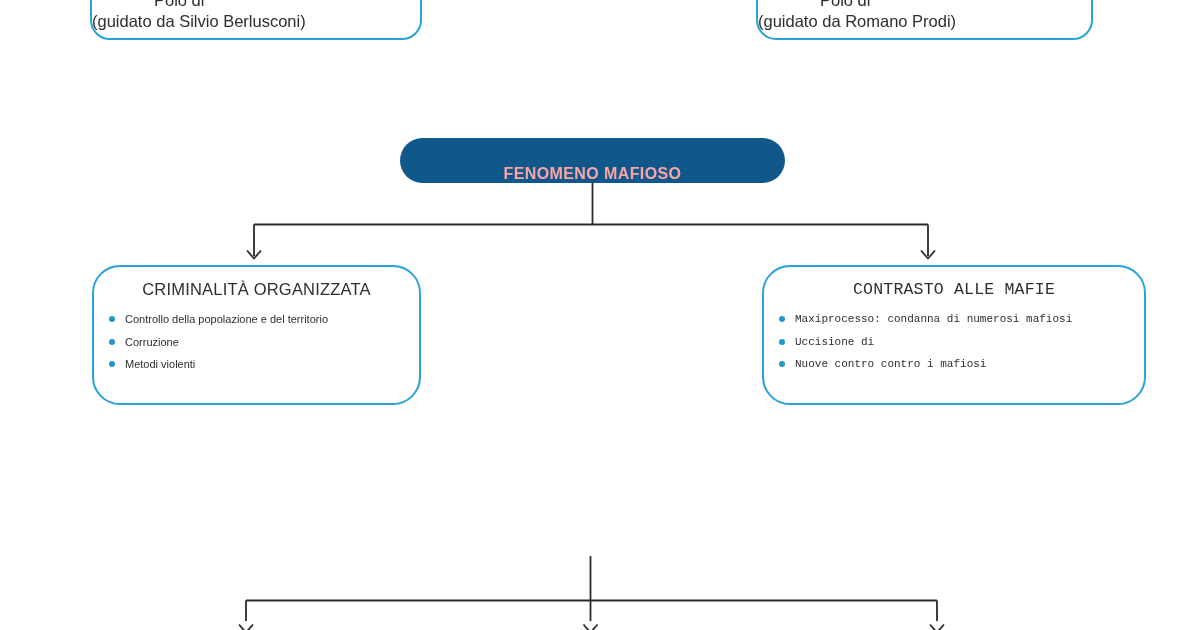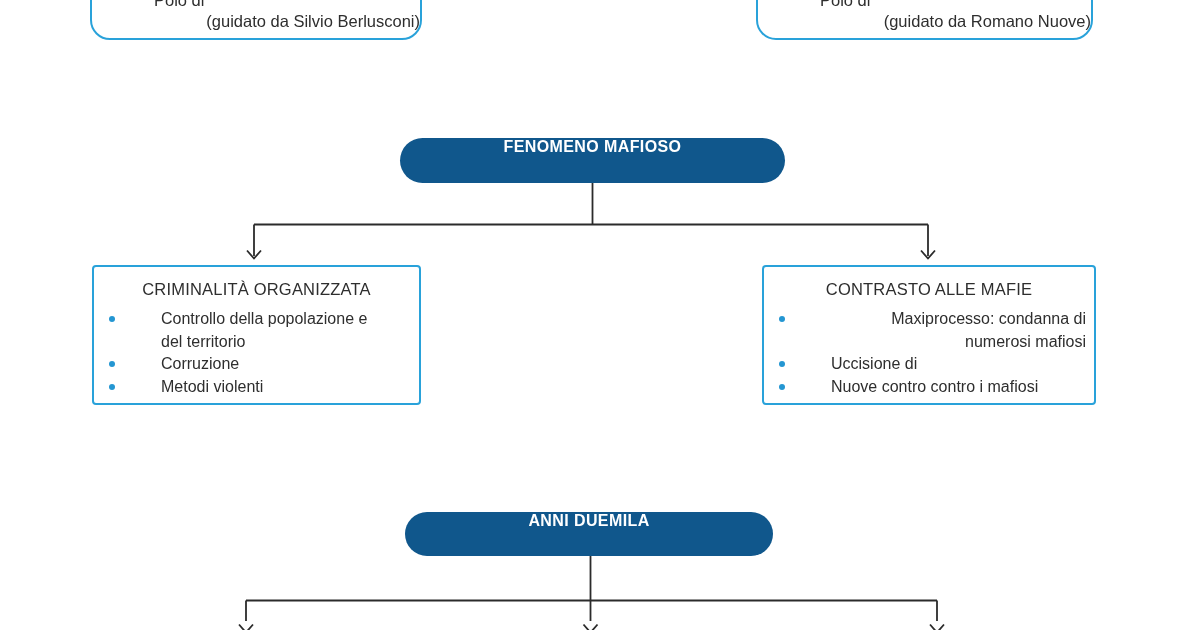--- a/index.html
+++ b/index.html
@@ -31,70 +31,69 @@
     display: flex;
     flex-direction: column;
     justify-content: flex-end;
     padding-bottom: 6px;
     color: #2E2E2E;
     font-size: 16.5px;
     line-height: 21px;
     background: #ffffff;
   }
   .top-box .l1 { text-align: left; padding-left: 62px; }
-  .top-box .l2 { text-align: right; }
+  .top-box .l2 { text-align: left; }
   #topLeftBox  { left: 90px;  width: 332px; }
   #topRightBox { left: 756px; width: 337px; }
 
   
   .pill {
     position: absolute;
     background: #10578C;
     border-radius: 23px;
     display: flex;
-    align-items: flex-start;
+    align-items: flex-end;
     justify-content: center;
-    color: #ffffff;
+    color: #fca5a5;
     font-weight: bold;
     font-size: 16px;
     letter-spacing: 0.4px;
   }
   #fenomenoNode { left: 400px; top: 138px; width: 385px; height: 45px; }
   #anniNode     { left: 405px; top: 512px; width: 368px; height: 44px; }
 
   
   .content-box {
     position: absolute;
     top: 265px;
     height: 140px;
     border: 2px solid #29A2DA;
-    border-radius: 4px;
+    border-radius: 28px;
     box-sizing: border-box;
     background: #ffffff;
     color: #2E2E2E;
   }
   #criminalitaBox { left: 92px;  width: 329px; }
-  #contrastoBox   { left: 762px; width: 334px; }
+  #contrastoBox   { left: 762px; width: 384px; font-family: Liberation Mono, monospace; }
   .content-box .box-title {
     margin-top: 13px;
     text-align: center;
     font-size: 16.5px;
     letter-spacing: 0.2px;
   }
   .content-box ul {
     list-style: none;
     margin: 9px 0 0 0;
     padding: 0 8px 0 15px;
   }
   .content-box li {
     display: flex;
-    font-size: 16px;
+    font-size: 11px;
     line-height: 22.5px;
     margin: 0;
-    gap: 36px;
   }
   .content-box li .dot {
     width: 6px; height: 6px;
     border-radius: 50%;
     background: #2496D2;
     margin: 8px 10px 0 0;
     flex-shrink: 0;
   }
   #criminalitaBox li .bullet-text { max-width: 226px; }
   #contrastoBox  li .bullet-text { max-width: 298px; text-align: right; }
@@ -123,21 +122,21 @@
       <path d="M930,624.5 L937,632.5 L944,624.5"></path>
     </g>
   </svg>
 
   <div class="top-box" id="topLeftBox">
     <div class="l1">Polo di</div>
     <div class="l2">(guidato da Silvio Berlusconi)</div>
   </div>
   <div class="top-box" id="topRightBox">
     <div class="l1">Polo di</div>
-    <div class="l2">(guidato da Romano Nuove)</div>
+    <div class="l2">(guidato da Romano Prodi)</div>
   </div>
 
   <div class="pill" id="fenomenoNode">
     <span>FENOMENO MAFIOSO</span>
   </div>
 
   <div class="content-box" id="criminalitaBox">
     <div class="box-title">CRIMINALITÀ ORGANIZZATA</div>
     <ul>
       <li>
@@ -166,17 +165,14 @@
         <span class="dot"></span>
         <span class="bullet-text">Uccisione di</span>
       </li>
       <li>
         <span class="dot"></span>
         <span class="bullet-text">Nuove contro contro i mafiosi</span>
       </li>
     </ul>
   </div>
 
-  <div class="pill" id="anniNode">
-    <span>ANNI DUEMILA</span>
-  </div>
 
 </div>
 
 </body></html>

